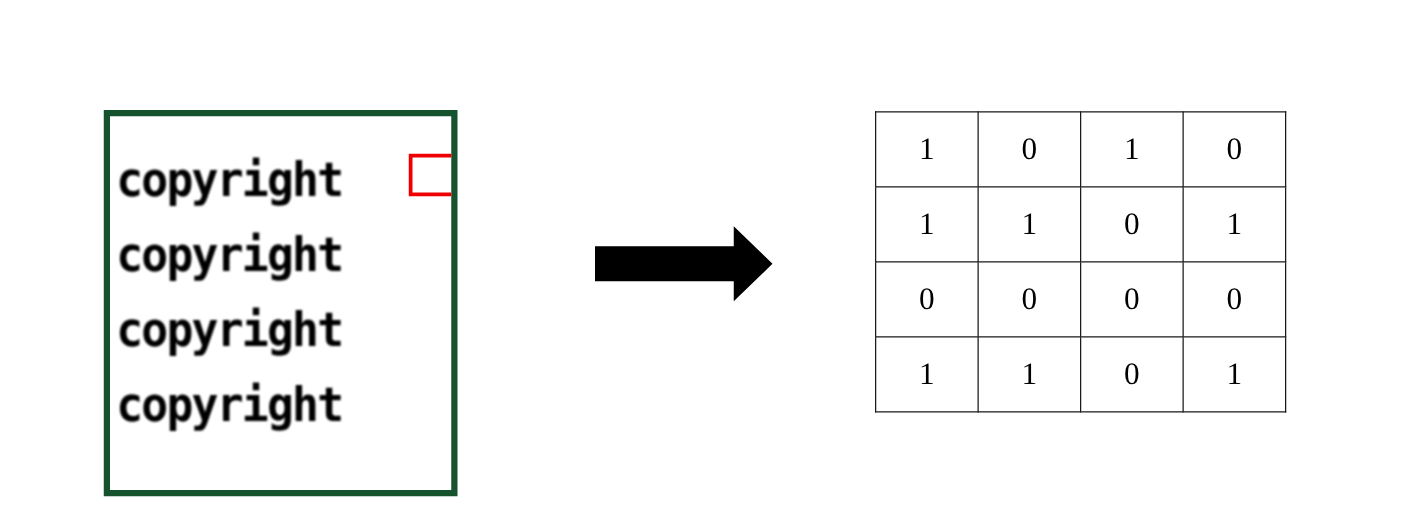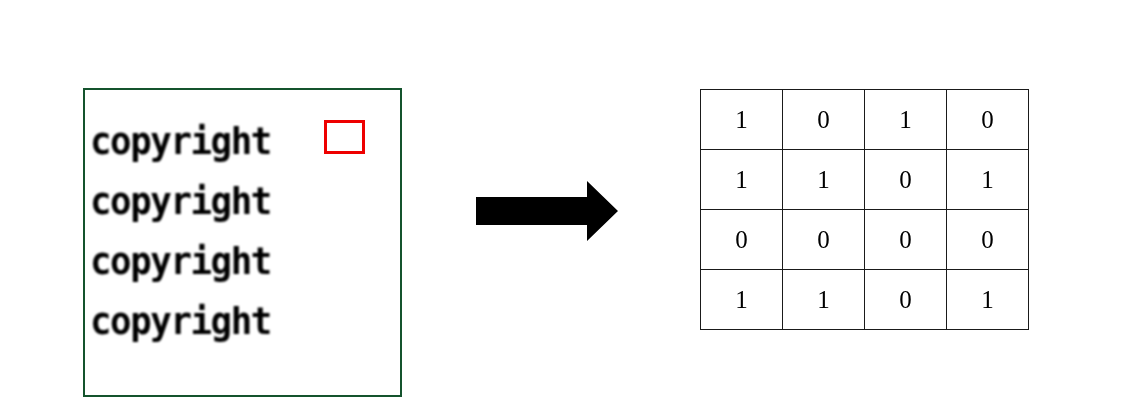--- a/index.html
+++ b/index.html
@@ -13,25 +13,25 @@
     position: relative;
     overflow: hidden;
     font-family: "Liberation Serif", serif;
   }
 
   
   #doc-panel {
     position: absolute;
     left: 83px;
     top: 88px;
-    width: 319px;
+    width: 283px;
     height: 309px;
     box-sizing: border-box;
     background: #ffffff;
-    border: 2px solid #14532d;
+    border: 5px solid #14532d;
     overflow: hidden;
   }
 
   .doc-line {
     position: absolute;
     left: 5px;
     white-space: pre;
     font-family: "DejaVu Sans Mono", "Liberation Mono", monospace;
     font-size: 38px;
     line-height: 38px;

